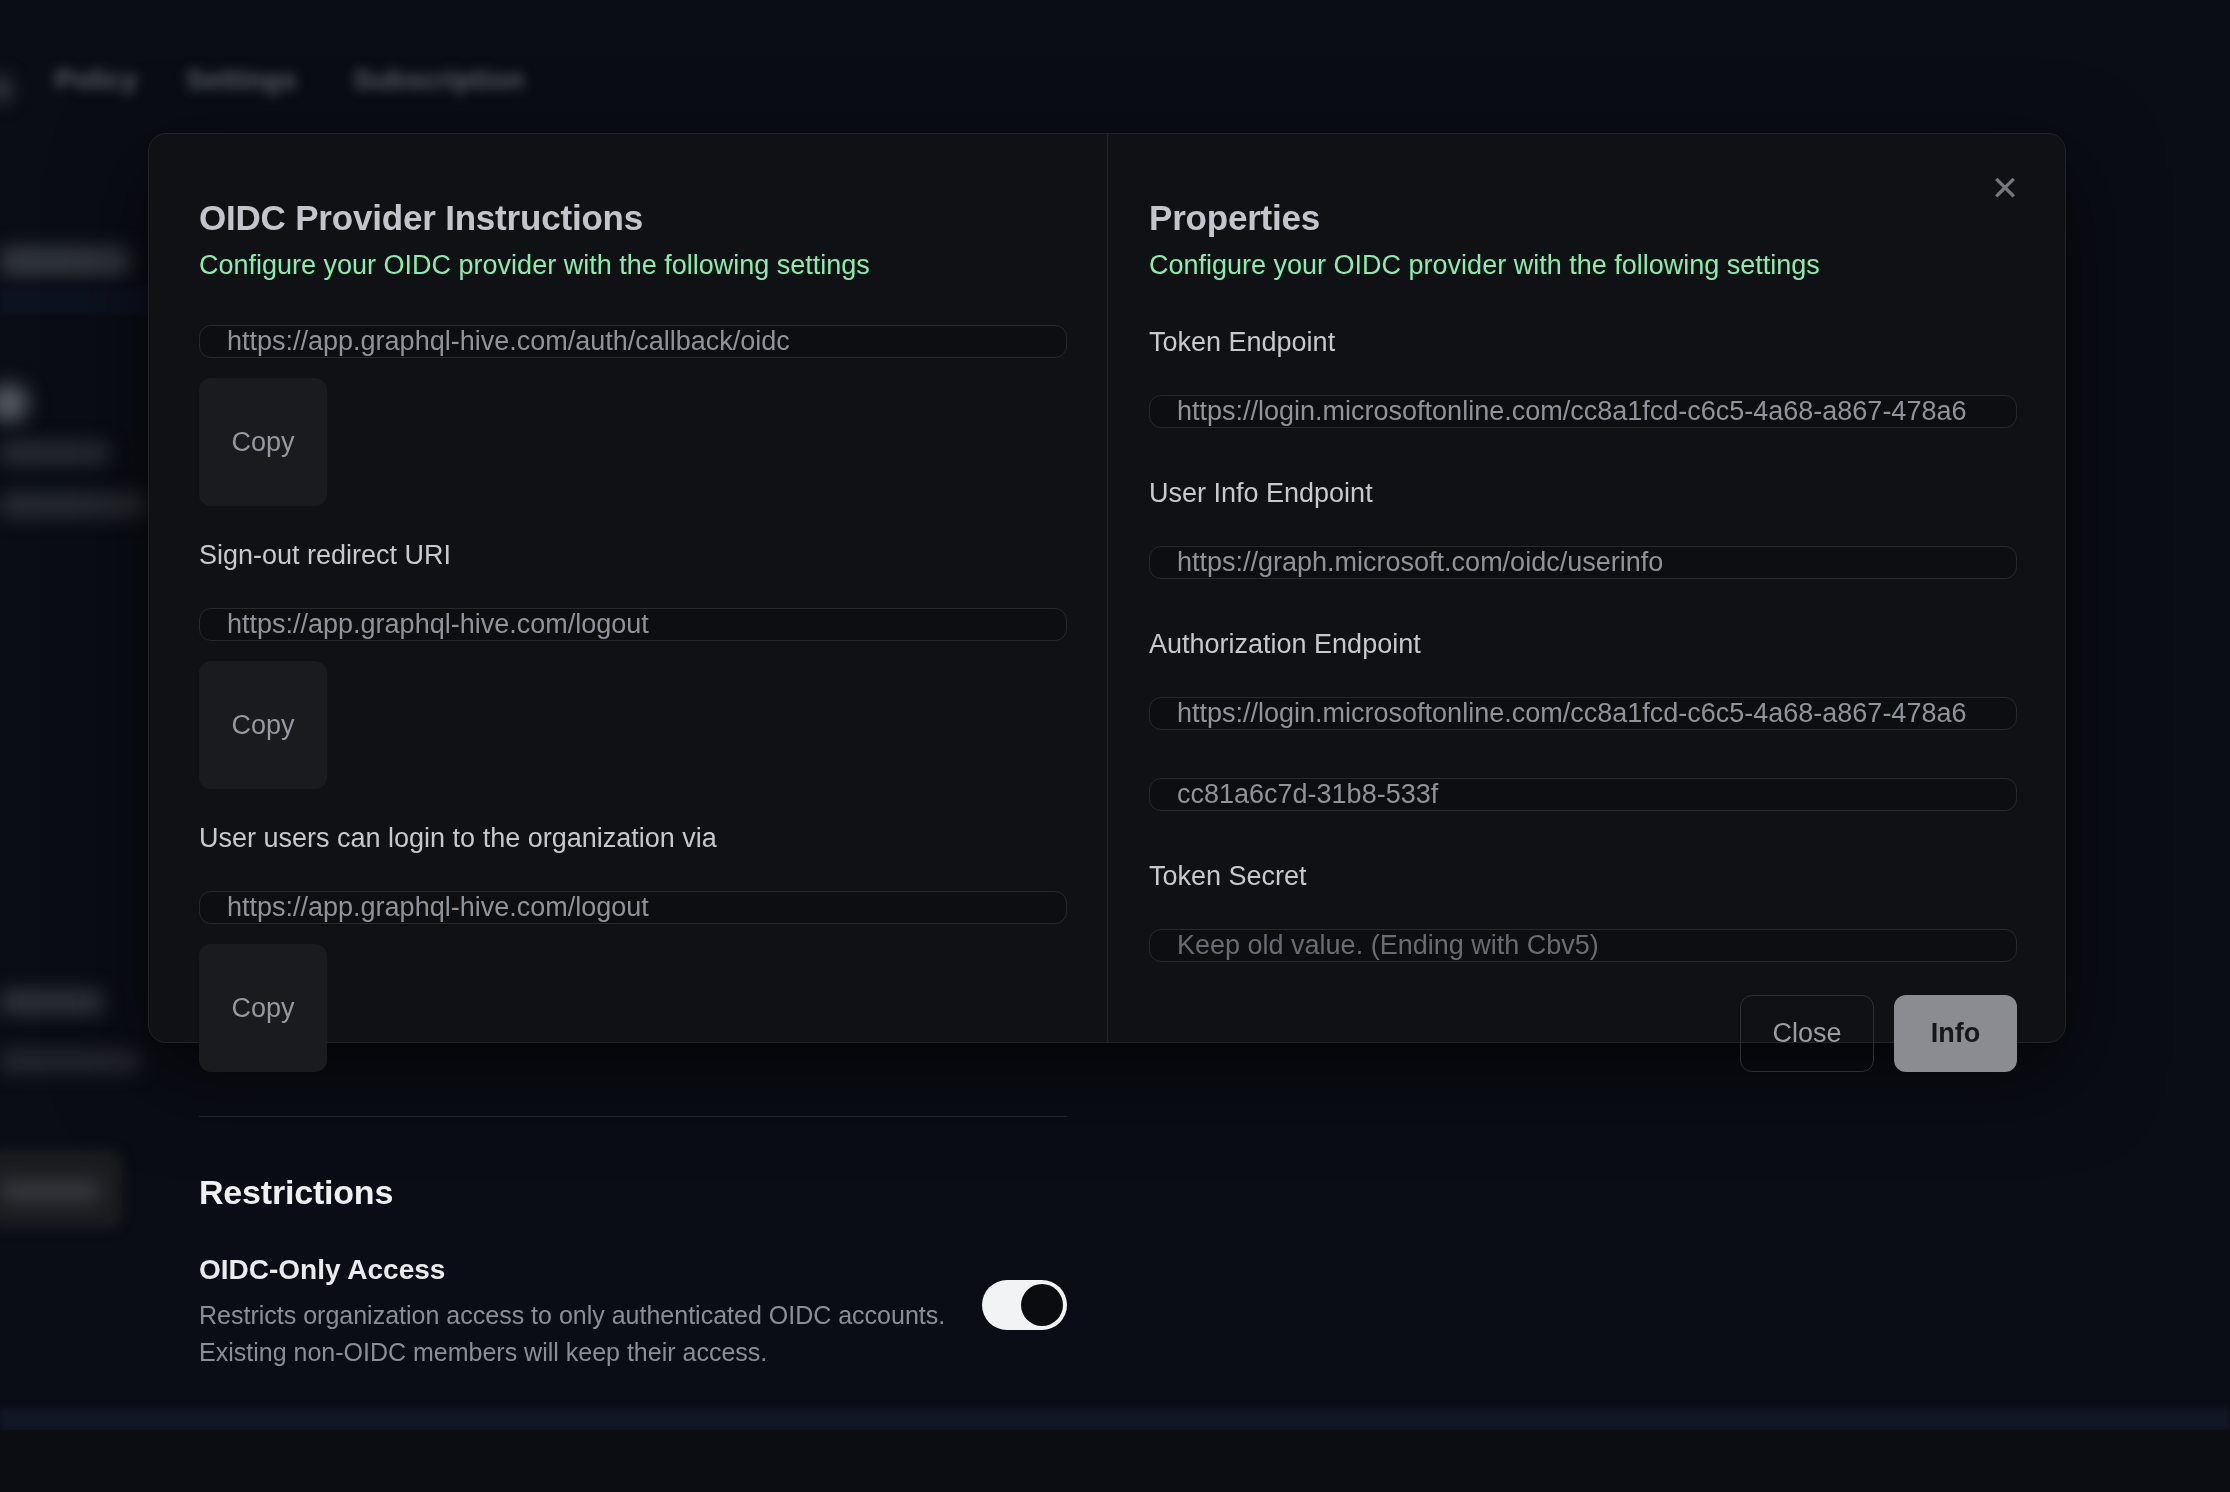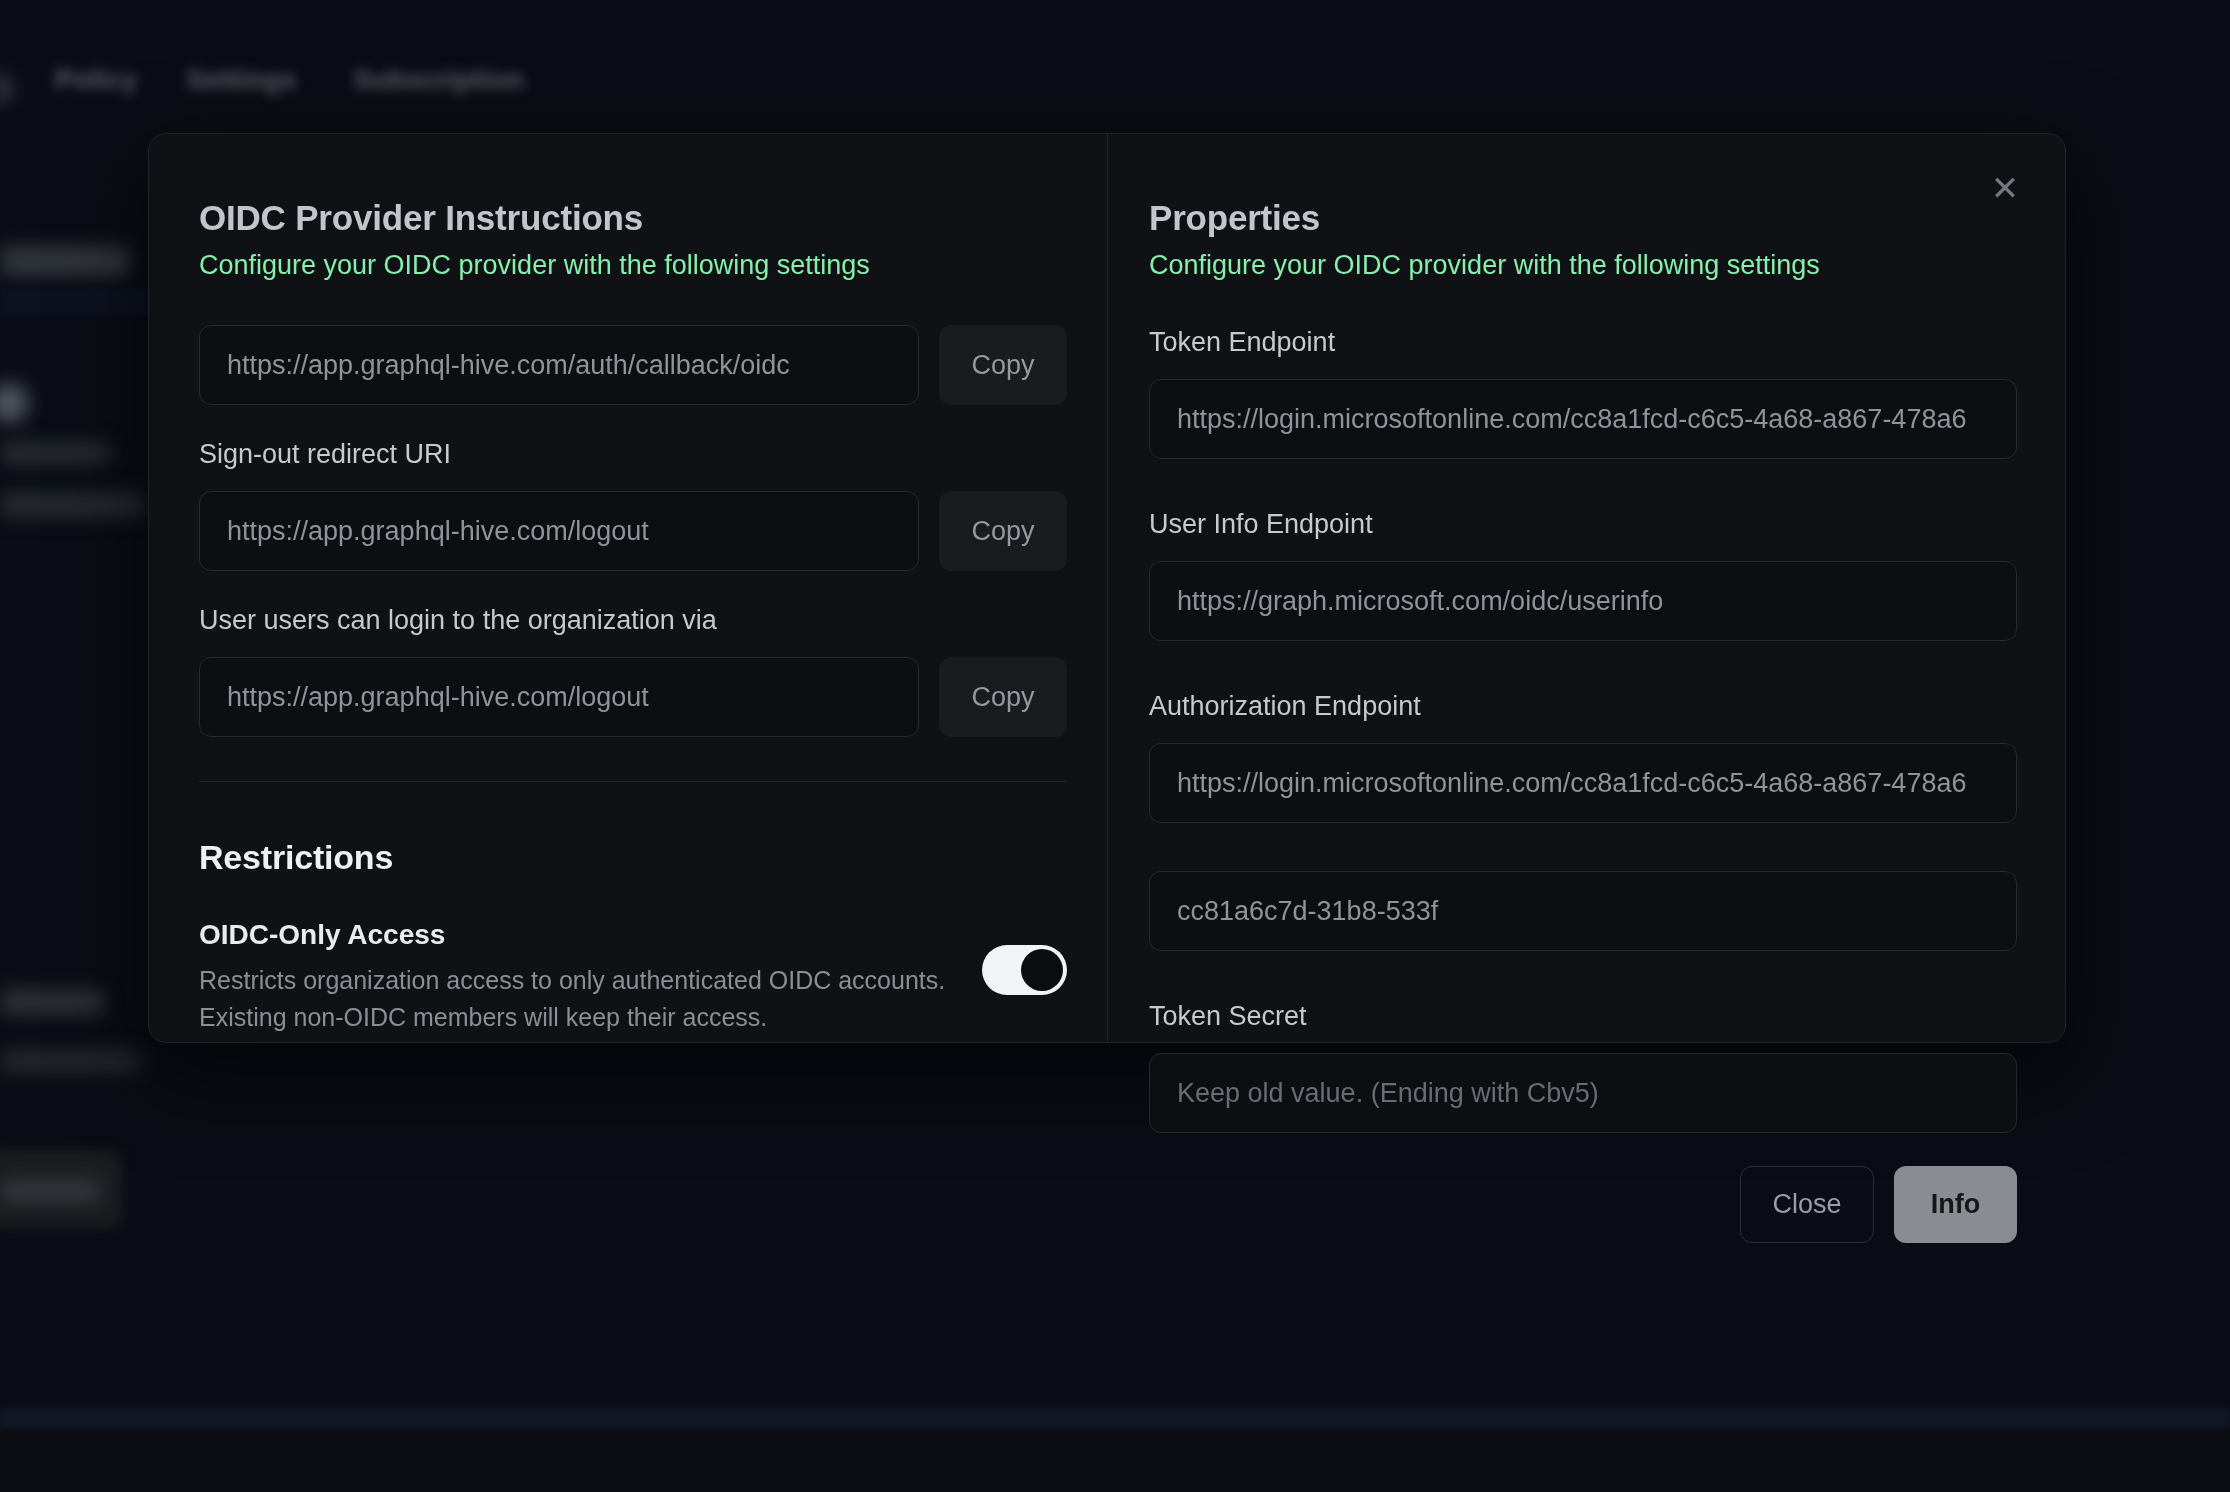--- a/index.html
+++ b/index.html
@@ -40,21 +40,21 @@
   .col-left  { width:958px; padding:63px 40px 0 50px; }
   .col-right { flex:1; padding:63px 48px 0 42px; position:relative; }
   .v-divider { position:absolute; left:958px; top:0; bottom:0; width:1px; background:#242529; }
 
   .sec-title { font-size:35px; line-height:42px; font-weight:600; color:#c2c5cb; letter-spacing:-.2px; }
   .sec-sub   { margin-top:9px; font-size:27px; line-height:34px; color:#86efac; }
 
   .fields { margin-top:43px; }
   .field  { margin-bottom:32px; }
   .field-label { font-size:27px; line-height:34px; font-weight:500; color:#c6c9ce; }
-  .field-row { display:flex; gap:20px; margin-top:20px; }
+  .field-row { display:flex; gap:20px; margin-top:36px;flex-direction:column; }
   .text-input { height:80px; border:1px solid #28292d; border-radius:12px; background:#0d0e11;
                 color:#8f939a; font-size:27px; padding:0 27px; width:100%; outline:none;
                 font-family:"Liberation Sans","DejaVu Sans",sans-serif;
                 text-overflow:clip; white-space:nowrap; overflow:hidden; }
   .text-input::placeholder { color:#686c73; opacity:1; }
   .field-row .text-input { flex:1; width:auto; }
   .copy-btn { width:128px; height:80px; flex:0 0 128px; border:none; border-radius:12px;
               background:#1a1b1f; color:#9599a0; font-size:27px; font-weight:500; cursor:pointer;
               font-family:"Liberation Sans","DejaVu Sans",sans-serif; }
 

